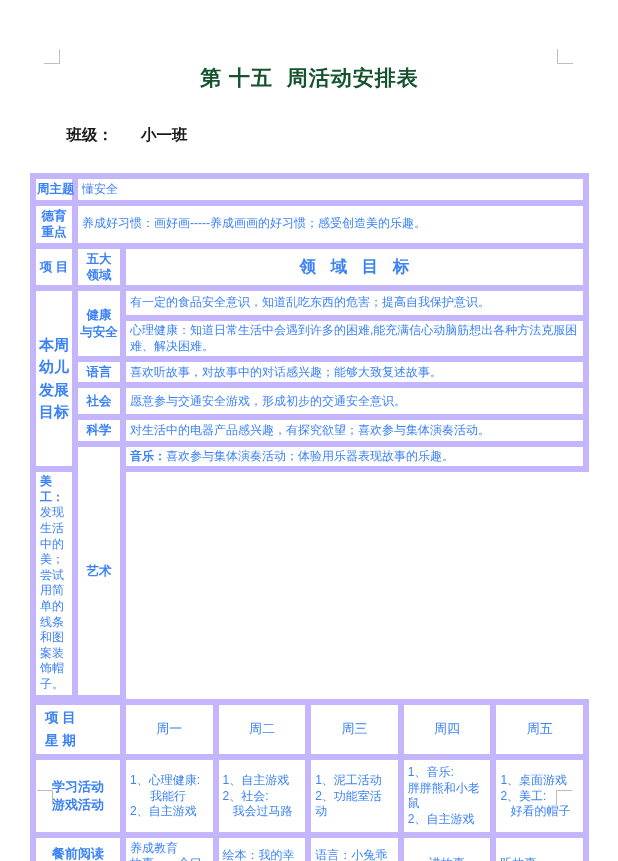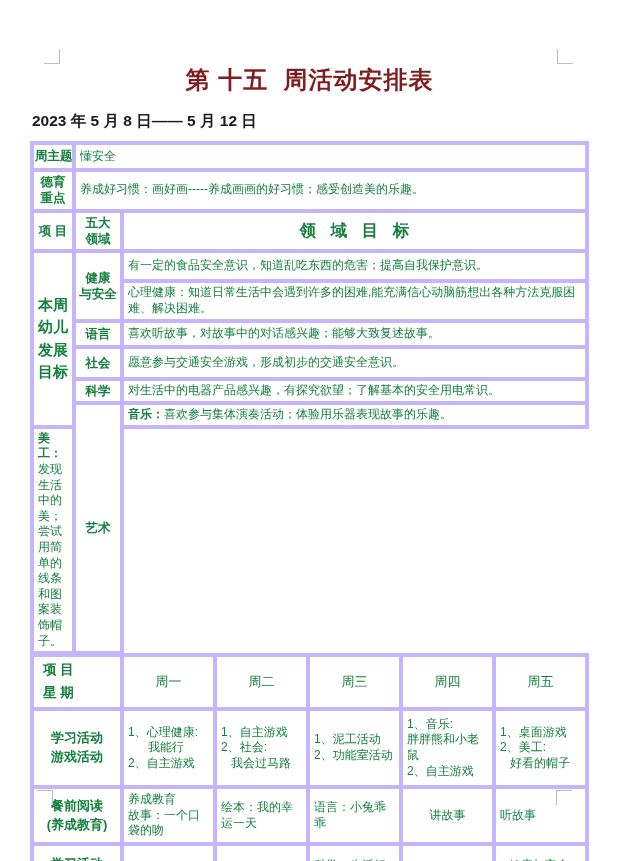--- a/index.html
+++ b/index.html
@@ -3,34 +3,34 @@
 <meta charset="utf-8">
 <style>
   html,body{margin:0;padding:0;background:#ffffff;}
   .page{
     position:relative;width:618px;height:861px;background:#ffffff;
     font-family:"Liberation Sans","DejaVu Sans",sans-serif;color:#1b1b1b;
     overflow:hidden;box-sizing:border-box;
   }
   .content{padding:64px 29px 0 30px;}
   .doc-title{
-    margin:0;text-align:center;font-size:24px;font-weight:bold;
-    white-space:pre;letter-spacing:1px;color:#7f1d1d;
+    margin:0;text-align:center;font-size:21px;font-weight:bold;
+    white-space:pre;letter-spacing:1px;color:#14532d;
   }
   .meta{
     display:flex;justify-content:space-between;align-items:baseline;
     margin-top:15px;margin-bottom:9px;font-weight:bold;font-size:15.5px;padding:0 2px;
     white-space:pre;
   }
   .meta .class-value{margin-left:28px;}
   table{border-collapse:collapse;table-layout:fixed;width:559px;}
   .t2{margin-top:-2px;}
   td{
-    border:4px solid #c4b5fd;padding:2px 5px;font-size:12px;line-height:1.3;
-    vertical-align:middle;white-space:pre-wrap;word-break:break-all;color:#15803d;margin-top:48px;
+    border:6px solid #c4b5fd;padding:2px 5px;font-size:12px;line-height:1.3;
+    vertical-align:middle;white-space:pre-wrap;word-break:break-all;color:#3b82f6;margin-top:48px;
   }
   td.lbl{
     font-weight:bold;text-align:center;font-size:12.5px;padding:2px 1px;
     word-break:keep-all;
   }
   td.dev-lbl{font-size:15px;line-height:1.5;}
   td.goal-hdr{font-weight:bold;text-align:center;font-size:16.5px;letter-spacing:5px;padding-left:10px;}
   td.corner{font-weight:bold;font-size:13.5px;text-align:left;padding-left:9px;line-height:1.7;vertical-align:middle;}
   td.day{text-align:center;font-size:13px;font-weight:500;}
   td.cell{padding:2px 4px;}
@@ -49,21 +49,23 @@
   <div class="crop-mark crop-tl"></div>
   <div class="crop-mark crop-tr"></div>
   <div class="crop-mark crop-bl"></div>
   <div class="crop-mark crop-br"></div>
 
   <div class="content">
 
     <h1 class="doc-title">第 十五  周活动安排表</h1>
 
     <div class="meta">
-      <span>2023 年 5 月 8 日—— 5 月 12 日</span>
+      <span>
+        <span>班级：</span><span class="class-value">小一班</span>
+      </span>
     </div>
 
     <table class="t1">
       <colgroup>
           <col style="width:42px">
           <col style="width:48px">
           <col>
         </colgroup>
       <tbody>
           <tr style="height:27px">
@@ -96,21 +98,21 @@
       <tr style="height:26px">
         <td class="lbl">语言</td>
         <td class="cell">喜欢听故事，对故事中的对话感兴趣；能够大致复述故事。</td>
       </tr>
       <tr style="height:32px">
         <td class="lbl">社会</td>
         <td class="cell">愿意参与交通安全游戏，形成初步的交通安全意识。</td>
       </tr>
       <tr style="height:24px">
         <td class="lbl">科学</td>
-        <td class="cell">对生活中的电器产品感兴趣，有探究欲望；了解基本的安全用电常识。</td>
+        <td class="cell">对生活中的电器产品感兴趣，有探究欲望；喜欢参与集体演奏活动。</td>
       </tr>
       <tr style="height:23px">
         <td class="lbl" rowspan="2">艺术</td>
         <td class="cell"><b>音乐：</b><span>喜欢参与集体演奏活动；体验用乐器表现故事的乐趣。</span></td>
       </tr>
       <tr style="height:23px">
         <td class="cell"><b>美工：</b><span>发现生活中的美；尝试用简单的线条和图案装饰帽子。</span></td>
       </tr>
     </tbody>
       </table>

